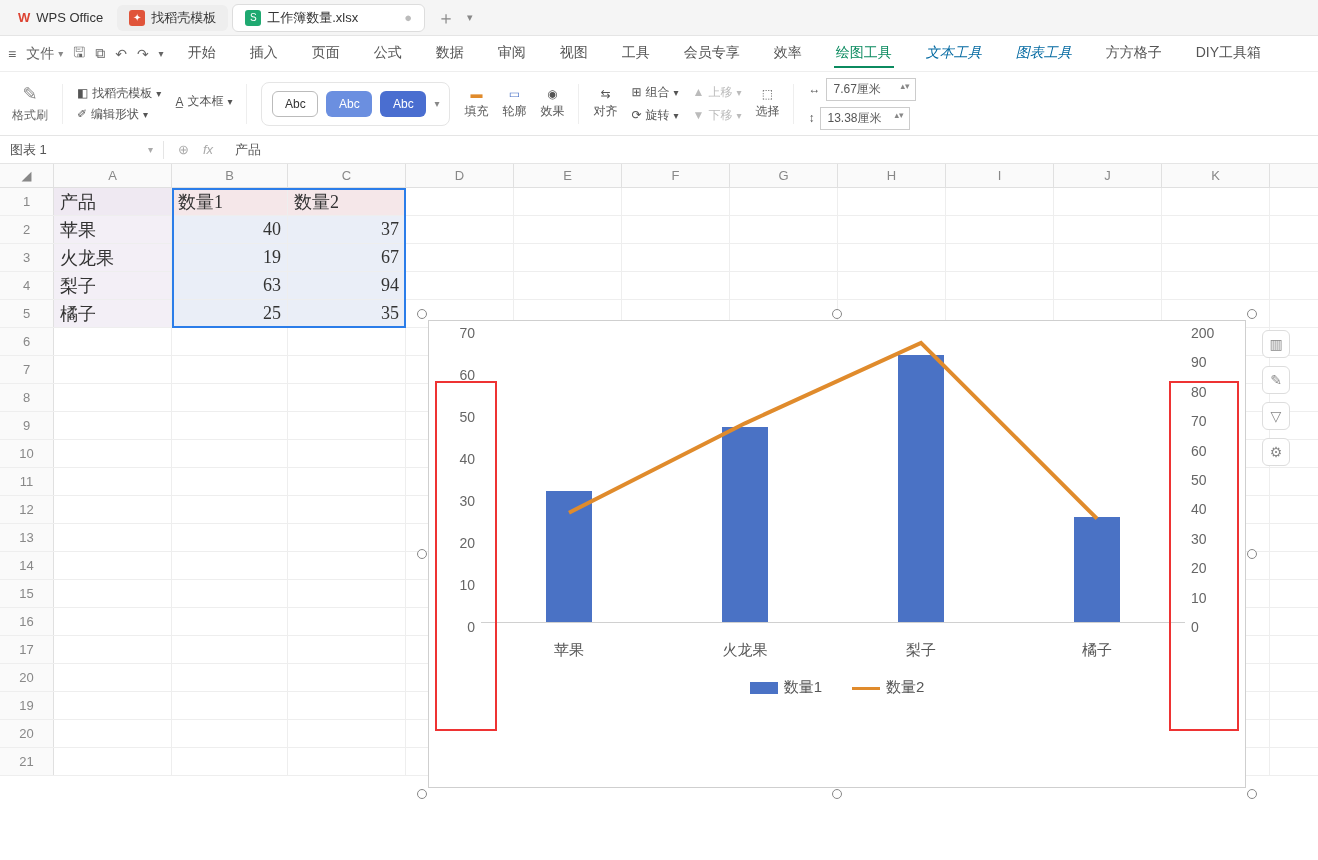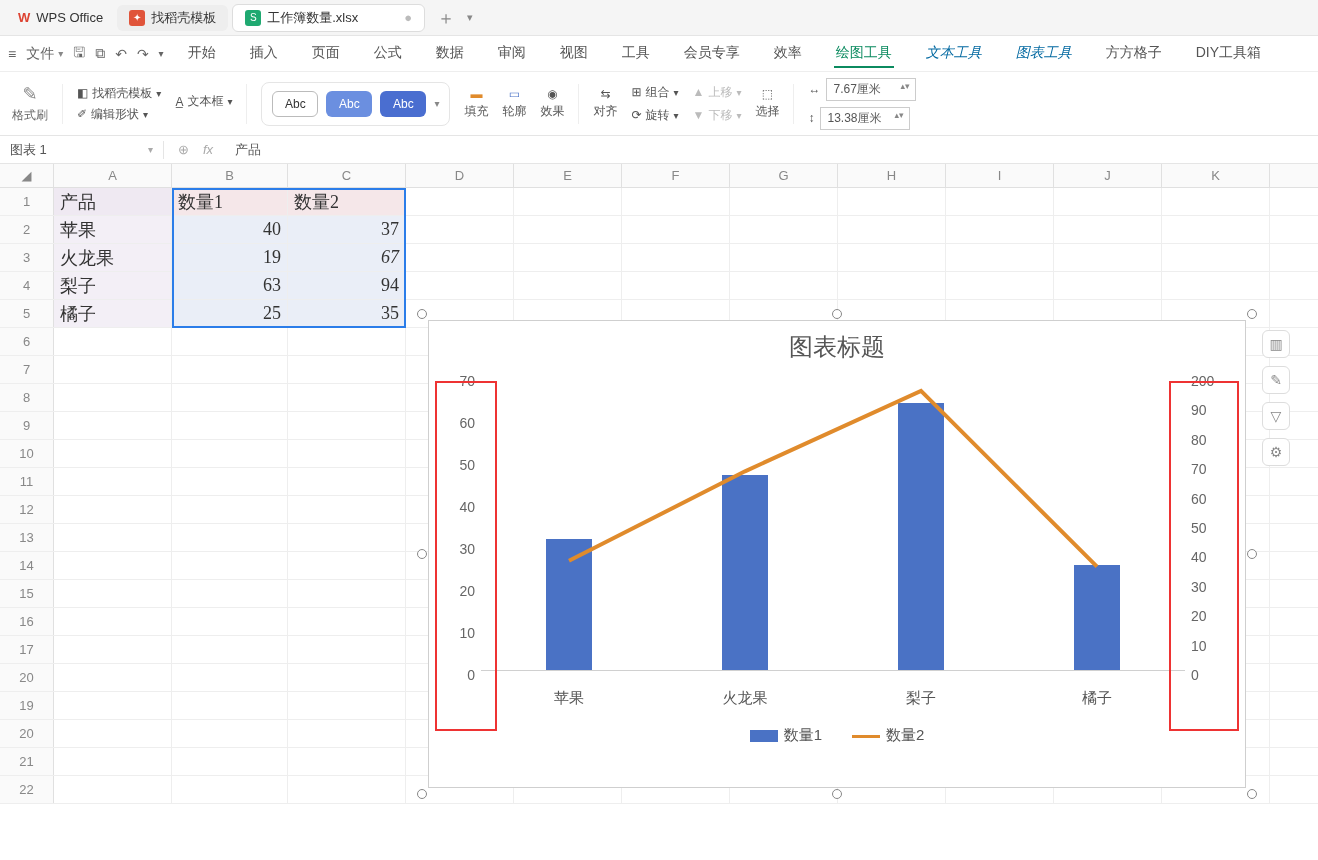--- a/index.html
+++ b/index.html
@@ -296,21 +296,21 @@
         <div class="cell" style="width: 108px;"></div>
         <div class="cell" style="width: 108px;"></div>
         <div class="cell" style="width: 108px;"></div>
         <div class="cell" style="width: 108px;"></div>
         <div class="cell" style="width: 108px;"></div>
       </div>
       <div class="row">
         <div class="rh">3</div>
         <div class="cell dat-a" style="width: 118px;">火龙果</div>
         <div class="cell dat-bc r" style="width: 116px;">19</div>
-        <div class="cell dat-bc r" style="width: 118px; font-style: italic;">67</div>
+        <div class="cell dat-bc r" style="width: 118px;">67</div>
         <div class="cell" style="width: 108px;"></div>
         <div class="cell" style="width: 108px;"></div>
         <div class="cell" style="width: 108px;"></div>
         <div class="cell" style="width: 108px;"></div>
         <div class="cell" style="width: 108px;"></div>
         <div class="cell" style="width: 108px;"></div>
         <div class="cell" style="width: 108px;"></div>
         <div class="cell" style="width: 108px;"></div>
       </div>
       <div class="row">
@@ -546,34 +546,20 @@
         <div class="cell" style="width: 108px;"></div>
         <div class="cell" style="width: 108px;"></div>
         <div class="cell" style="width: 108px;"></div>
         <div class="cell" style="width: 108px;"></div>
         <div class="cell" style="width: 108px;"></div>
         <div class="cell" style="width: 108px;"></div>
         <div class="cell" style="width: 108px;"></div>
       </div>
       <div class="row">
         <div class="rh">21</div>
-        <div class="cell" style="width: 118px;"></div>
-        <div class="cell" style="width: 116px;"></div>
-        <div class="cell" style="width: 118px;"></div>
-        <div class="cell" style="width: 108px;"></div>
-        <div class="cell" style="width: 108px;"></div>
-        <div class="cell" style="width: 108px;"></div>
-        <div class="cell" style="width: 108px;"></div>
-        <div class="cell" style="width: 108px;"></div>
-        <div class="cell" style="width: 108px;"></div>
-        <div class="cell" style="width: 108px;"></div>
-        <div class="cell" style="width: 108px;"></div>
-      </div>
-      <div class="row">
-        <div class="rh">22</div>
         <div class="cell" style="width: 118px;"></div>
         <div class="cell" style="width: 116px;"></div>
         <div class="cell" style="width: 118px;"></div>
         <div class="cell" style="width: 108px;"></div>
         <div class="cell" style="width: 108px;"></div>
         <div class="cell" style="width: 108px;"></div>
         <div class="cell" style="width: 108px;"></div>
         <div class="cell" style="width: 108px;"></div>
         <div class="cell" style="width: 108px;"></div>
         <div class="cell" style="width: 108px;"></div>
@@ -587,21 +573,20 @@
     <div class="sel-handle" style="left:-5px;top:-5px"></div>
     <div class="sel-handle" style="left:50%;top:-5px;margin-left:-5px"></div>
     <div class="sel-handle" style="right:-5px;top:-5px"></div>
     <div class="sel-handle" style="left:-5px;bottom:-5px"></div>
     <div class="sel-handle" style="left:50%;bottom:-5px;margin-left:-5px"></div>
     <div class="sel-handle" style="right:-5px;bottom:-5px"></div>
     <div class="sel-handle" style="left:-5px;top:50%;margin-top:-5px"></div>
     <div class="sel-handle" style="right:-5px;top:50%;margin-top:-5px"></div>
 
     <div class="chart">
-      <div class="chart-title">图表标题</div>
       <div class="plot" id="plot">
         <div class="yaxis-l" id="yaxis-l">
             <div>70</div>
             <div>60</div>
             <div>50</div>
             <div>40</div>
             <div>30</div>
             <div>20</div>
             <div>10</div>
             <div>0</div>

